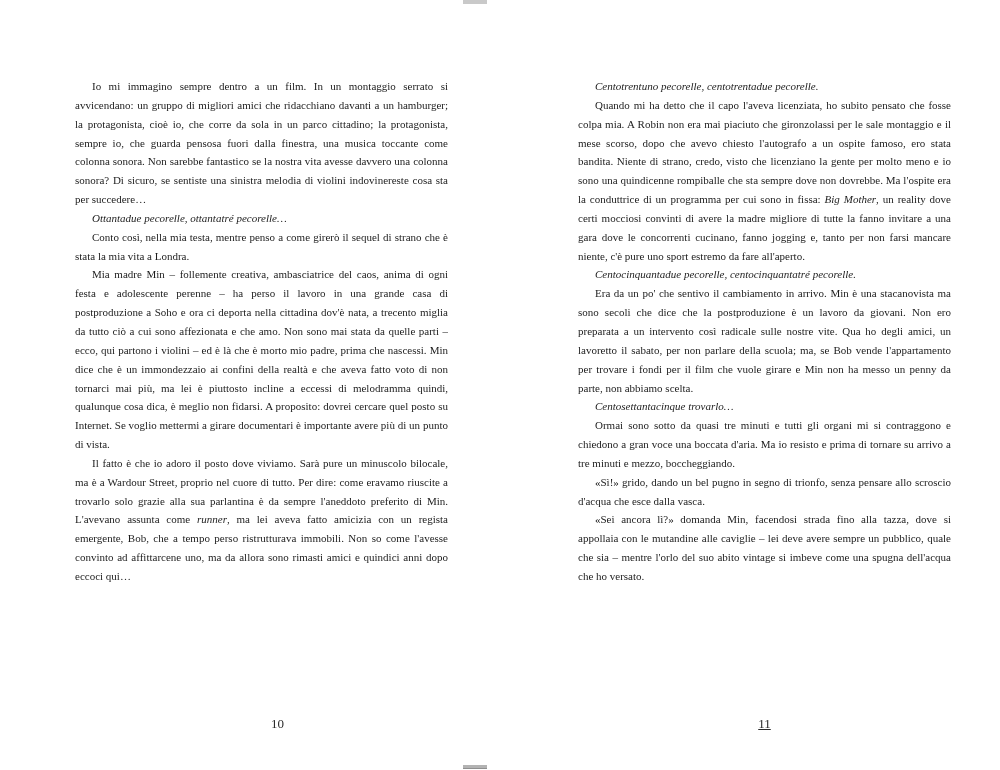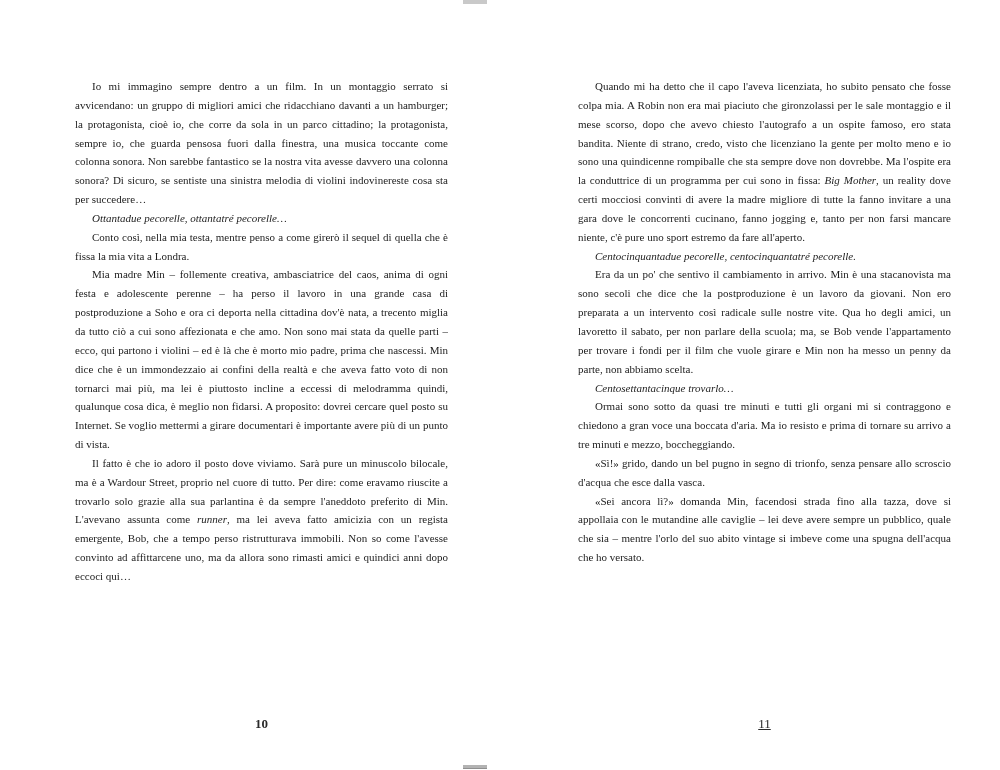--- a/index.html
+++ b/index.html
@@ -39,21 +39,21 @@
     font-style: italic;
   }
   .pagenum {
     position: absolute;
     top: 716px;
     width: 373px;
     text-align: center;
     font-size: 13px;
     color: #2a2a2a;
   }
-  .pagenum-left  { left: 75px; font-weight: bold; }
+  .pagenum-left  { left: 91px; }
   .pagenum-right { left: 578px; text-decoration: underline; }
   .edge-mark {
     position: absolute;
     left: 463px;
     width: 24px;
   }
   .edge-mark.top {
     top: 0;
     height: 4px;
     background: #c9c9c9;
@@ -68,26 +68,27 @@
 </head>
 <body>
 
 <div class="canvas">
 
   <div class="edge-mark top"></div>
 
   <div class="text-col col-left">
       <p><span>Io mi immagino sempre dentro a un film. In un montaggio serrato si avvicendano: un gruppo di migliori amici che ridacchiano davanti a un hamburger; la protagonista, cioè io, che corre da sola in un parco cittadino; la protagonista, sempre io, che guarda pensosa fuori dalla finestra, una musica toccante come colonna sonora. Non sarebbe fantastico se la nostra vita avesse davvero una colonna sonora? Di sicuro, se sentiste una sinistra melodia di violini indovinereste cosa sta per succedere…</span></p>
       <p><em>Ottantadue pecorelle, ottantatré pecorelle…</em></p>
-      <p><span>Conto così, nella mia testa, mentre penso a come girerò il sequel di quella che è fissa la mia vita a Londra.</span></p>
+      <p><span>Conto così, nella mia testa, mentre penso a come girerò il sequel di strano che è stata la mia vita a Londra.</span></p>
       <p><span>Mia madre Min – follemente creativa, ambasciatrice del caos, anima di ogni festa e adolescente perenne – ha perso il lavoro in una grande casa di postproduzione a Soho e ora ci deporta nella cittadina dov'è nata, a trecento miglia da tutto ciò a cui sono affezionata e che amo. Non sono mai stata da quelle parti – ecco, qui partono i violini – ed è là che è morto mio padre, prima che nascessi. Min dice che è un immondezzaio ai confini della realtà e che aveva fatto voto di non tornarci mai più, ma lei è piuttosto incline a eccessi di melodramma quindi, qualunque cosa dica, è meglio non fidarsi. A proposito: dovrei cercare quel posto su Internet. Se voglio mettermi a girare documentari è importante avere più di un punto di vista.</span></p>
       <p><span>Il fatto è che io adoro il posto dove viviamo. Sarà pure un minuscolo bilocale, ma è a Wardour Street, proprio nel cuore di tutto. Per dire: come eravamo riuscite a trovarlo solo grazie alla sua parlantina è da sempre l'aneddoto preferito di Min. L'avevano assunta come </span><em>runner</em><span>, ma lei aveva fatto amicizia con un regista emergente, Bob, che a tempo perso ristrutturava immobili. Non so come l'avesse convinto ad affittarcene uno, ma da allora sono rimasti amici e quindici anni dopo eccoci qui…</span></p>
     </div>
 
   <div class="text-col col-right">
+      <p><em>Centotrentuno pecorelle, centotrentadue pecorelle.</em></p>
       <p><span>Quando mi ha detto che il capo l'aveva licenziata, ho subito pensato che fosse colpa mia. A Robin non era mai piaciuto che gironzolassi per le sale montaggio e il mese scorso, dopo che avevo chiesto l'autografo a un ospite famoso, ero stata bandita. Niente di strano, credo, visto che licenziano la gente per molto meno e io sono una quindicenne rompiballe che sta sempre dove non dovrebbe. Ma l'ospite era la conduttrice di un programma per cui sono in fissa: </span><em>Big Mother</em><span>, un reality dove certi mocciosi convinti di avere la madre migliore di tutte la fanno invitare a una gara dove le concorrenti cucinano, fanno jogging e, tanto per non farsi mancare niente, c'è pure uno sport estremo da fare all'aperto.</span></p>
       <p><em>Centocinquantadue pecorelle, centocinquantatré pecorelle.</em></p>
       <p><span>Era da un po' che sentivo il cambiamento in arrivo. Min è una stacanovista ma sono secoli che dice che la postproduzione è un lavoro da giovani. Non ero preparata a un intervento così radicale sulle nostre vite. Qua ho degli amici, un lavoretto il sabato, per non parlare della scuola; ma, se Bob vende l'appartamento per trovare i fondi per il film che vuole girare e Min non ha messo un penny da parte, non abbiamo scelta.</span></p>
       <p><em>Centosettantacinque trovarlo…</em></p>
       <p><span>Ormai sono sotto da quasi tre minuti e tutti gli organi mi si contraggono e chiedono a gran voce una boccata d'aria. Ma io resisto e prima di tornare su arrivo a tre minuti e mezzo, boccheggiando.</span></p>
       <p><span>«Sì!» grido, dando un bel pugno in segno di trionfo, senza pensare allo scroscio d'acqua che esce dalla vasca.</span></p>
       <p><span>«Sei ancora lì?» domanda Min, facendosi strada fino alla tazza, dove si appollaia con le mutandine alle caviglie – lei deve avere sempre un pubblico, quale che sia – mentre l'orlo del suo abito vintage si imbeve come una spugna dell'acqua che ho versato.</span></p>
     </div>
 
   <div class="pagenum pagenum-left">10</div>

